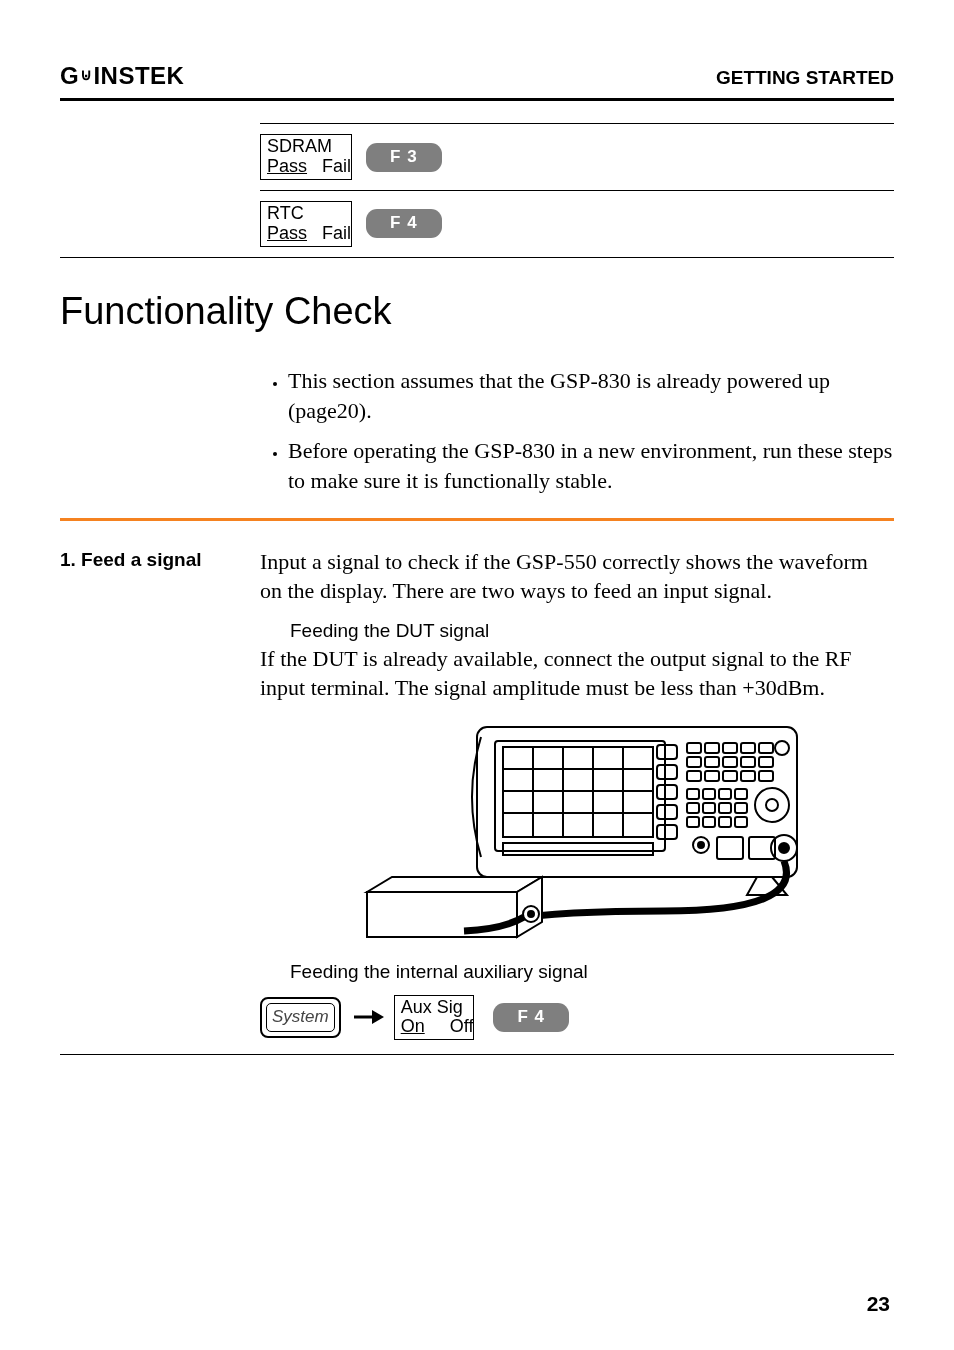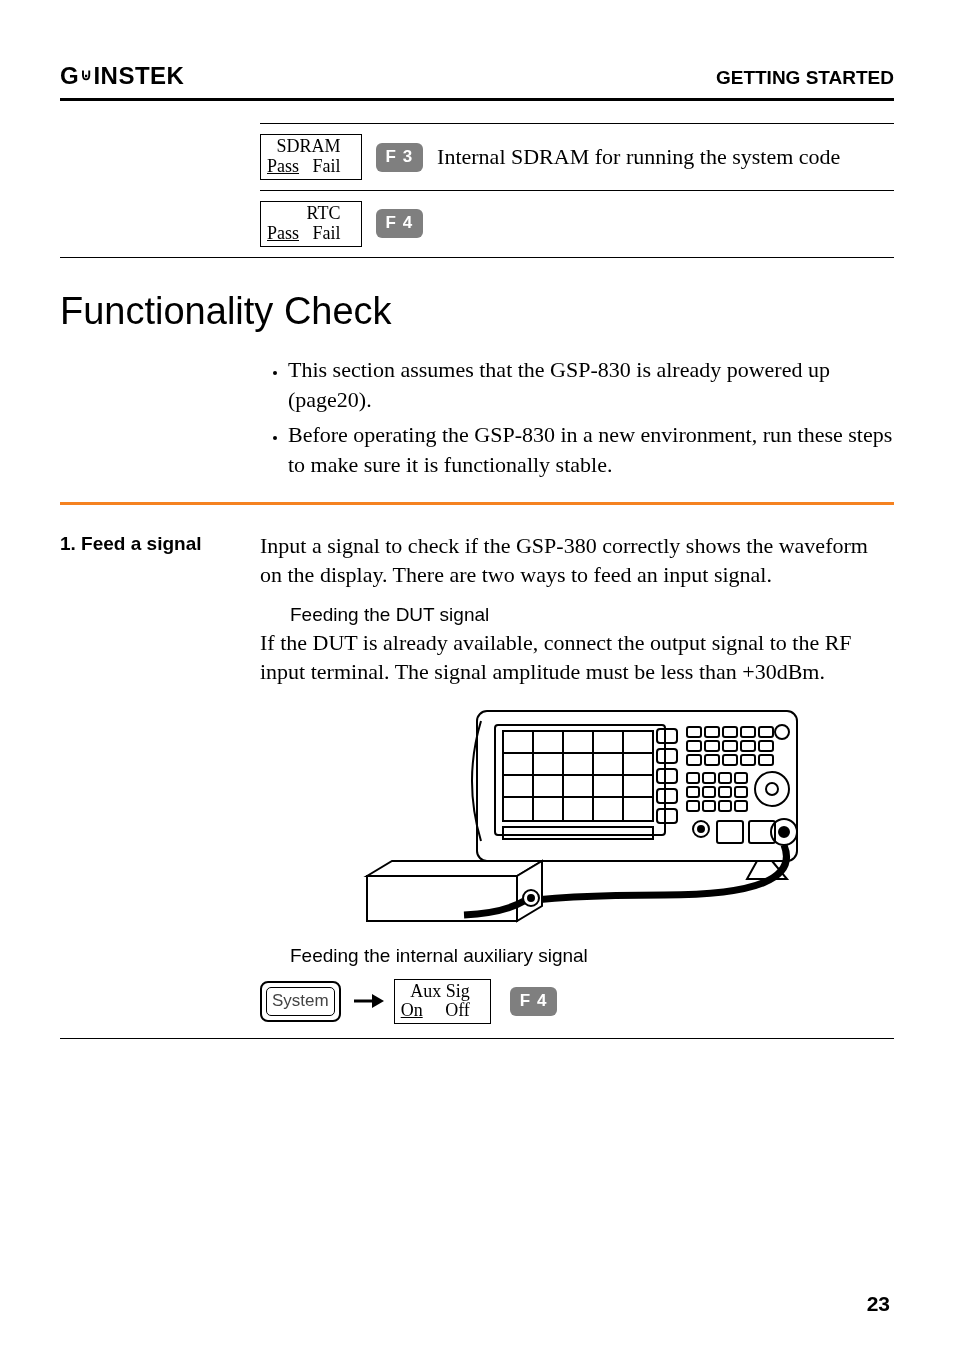--- a/index.html
+++ b/index.html
@@ -57,36 +57,36 @@
   .content-left {
     width: 200px;
     flex: 0 0 200px;
   }
   .content-right {
     flex: 1;
   }
   .lcd-box {
     display: inline-block;
     border: 1.5px solid #000;
-    padding: 2px 20px 2px 6px;
-    text-align: right;
-    font-family: Liberation Serif, serif;
+    padding: 2px 0 2px 6px;
+    text-align: left;
+    font-family: Liberation Sans, sans-serif;
     font-size: 18px;
     line-height: 1.1;
     vertical-align: middle;
   }
   .lcd-box .row1 { white-space: pre; }
   .lcd-box .row2 { white-space: pre; }
   .lcd-box .u { text-decoration: underline; }
   .key-f {
     display: inline-block;
     background: #7f7f7f;
     color: #fff;
-    border-radius: 6px;
-    padding: 3px 10px;
+    border-radius: 11px;
+    padding: 3px 24px;
     font-family: Arial, Helvetica, sans-serif;
     font-weight: bold;
     font-size: 17px;
     vertical-align: middle;
     letter-spacing: 1px;
   }
   .hr-thin-group {
     border: none;
     border-top: 1px solid #000;
     margin: 0;
@@ -117,20 +117,21 @@
     font-size: 38px;
     margin: 28px 0 18px 0;
   }
   ul.bullets {
     list-style: disc;
     padding-left: 28px;
     margin: 0 0 14px 0;
   }
   ul.bullets li {
     margin-bottom: 6px;
+    margin-top: 11px;
   }
   ul.bullets li::marker {
     font-size: 14px;
   }
   .orange-rule {
     border: none;
     border-top: 3px solid #f58220;
     margin: 8px 0 26px 0;
   }
   .step-head {
@@ -153,20 +154,21 @@
   .illus svg { display: block; }
   .key-system {
     display: inline-flex;
     align-items: center;
     justify-content: center;
     border: 2px solid #000;
     border-radius: 8px;
     padding: 4px 4px;
     margin-right: 2px;
     vertical-align: middle;
+    font-style: italic;
   }
   .key-system-inner {
     border: 1.5px solid #000;
     border-radius: 5px;
     padding: 2px 5px;
     font-family: Arial, Helvetica, sans-serif;
     font-size: 17px;
     color: #444;
   }
   .arrow-svg {
@@ -198,21 +200,20 @@
   </div>
 
   <div class="top-table">
     <hr class="hr-thin-group">
     <div class="top-table-row">
       <span class="lcd-box">
         <div class="row1">SDRAM</div>
         <div class="row2"><span class="u">Pass</span><span>   Fail</span></div>
       </span>
       <span class="key-f">F 3</span>
-      <span class="desc">Internal SDRAM for running the system code</span>
     </div>
     <hr class="hr-thin-group">
     <div class="top-table-row">
       <span class="lcd-box">
         <div class="row1">RTC</div>
         <div class="row2"><span class="u">Pass</span><span>   Fail</span></div>
       </span>
       <span class="key-f">F 4</span>
     </div>
   </div>
@@ -230,21 +231,21 @@
     </div>
   </div>
 
   <hr class="orange-rule">
 
   <div class="content-row">
     <div class="content-left">
       <div class="step-head">1. Feed a signal</div>
     </div>
     <div class="content-right">
-      <div>Input a signal to check if the GSP-380 correctly shows the waveform on the display. There are two ways to feed an input signal.</div>
+      <div>Input a signal to check if the GSP-550 correctly shows the waveform on the display. There are two ways to feed an input signal.</div>
       <div class="sub-head">Feeding the DUT signal</div>
       <div>If the DUT is already available, connect the output signal to the RF input terminal. The signal amplitude must be less than +30dBm.</div>
 
       <div class="illus">
         <svg width="450" height="230" viewBox="0 0 450 230">
 
           <g stroke="#000" stroke-width="2" fill="none">
 
             <rect x="120" y="10" width="320" height="150" rx="10"></rect>
 

